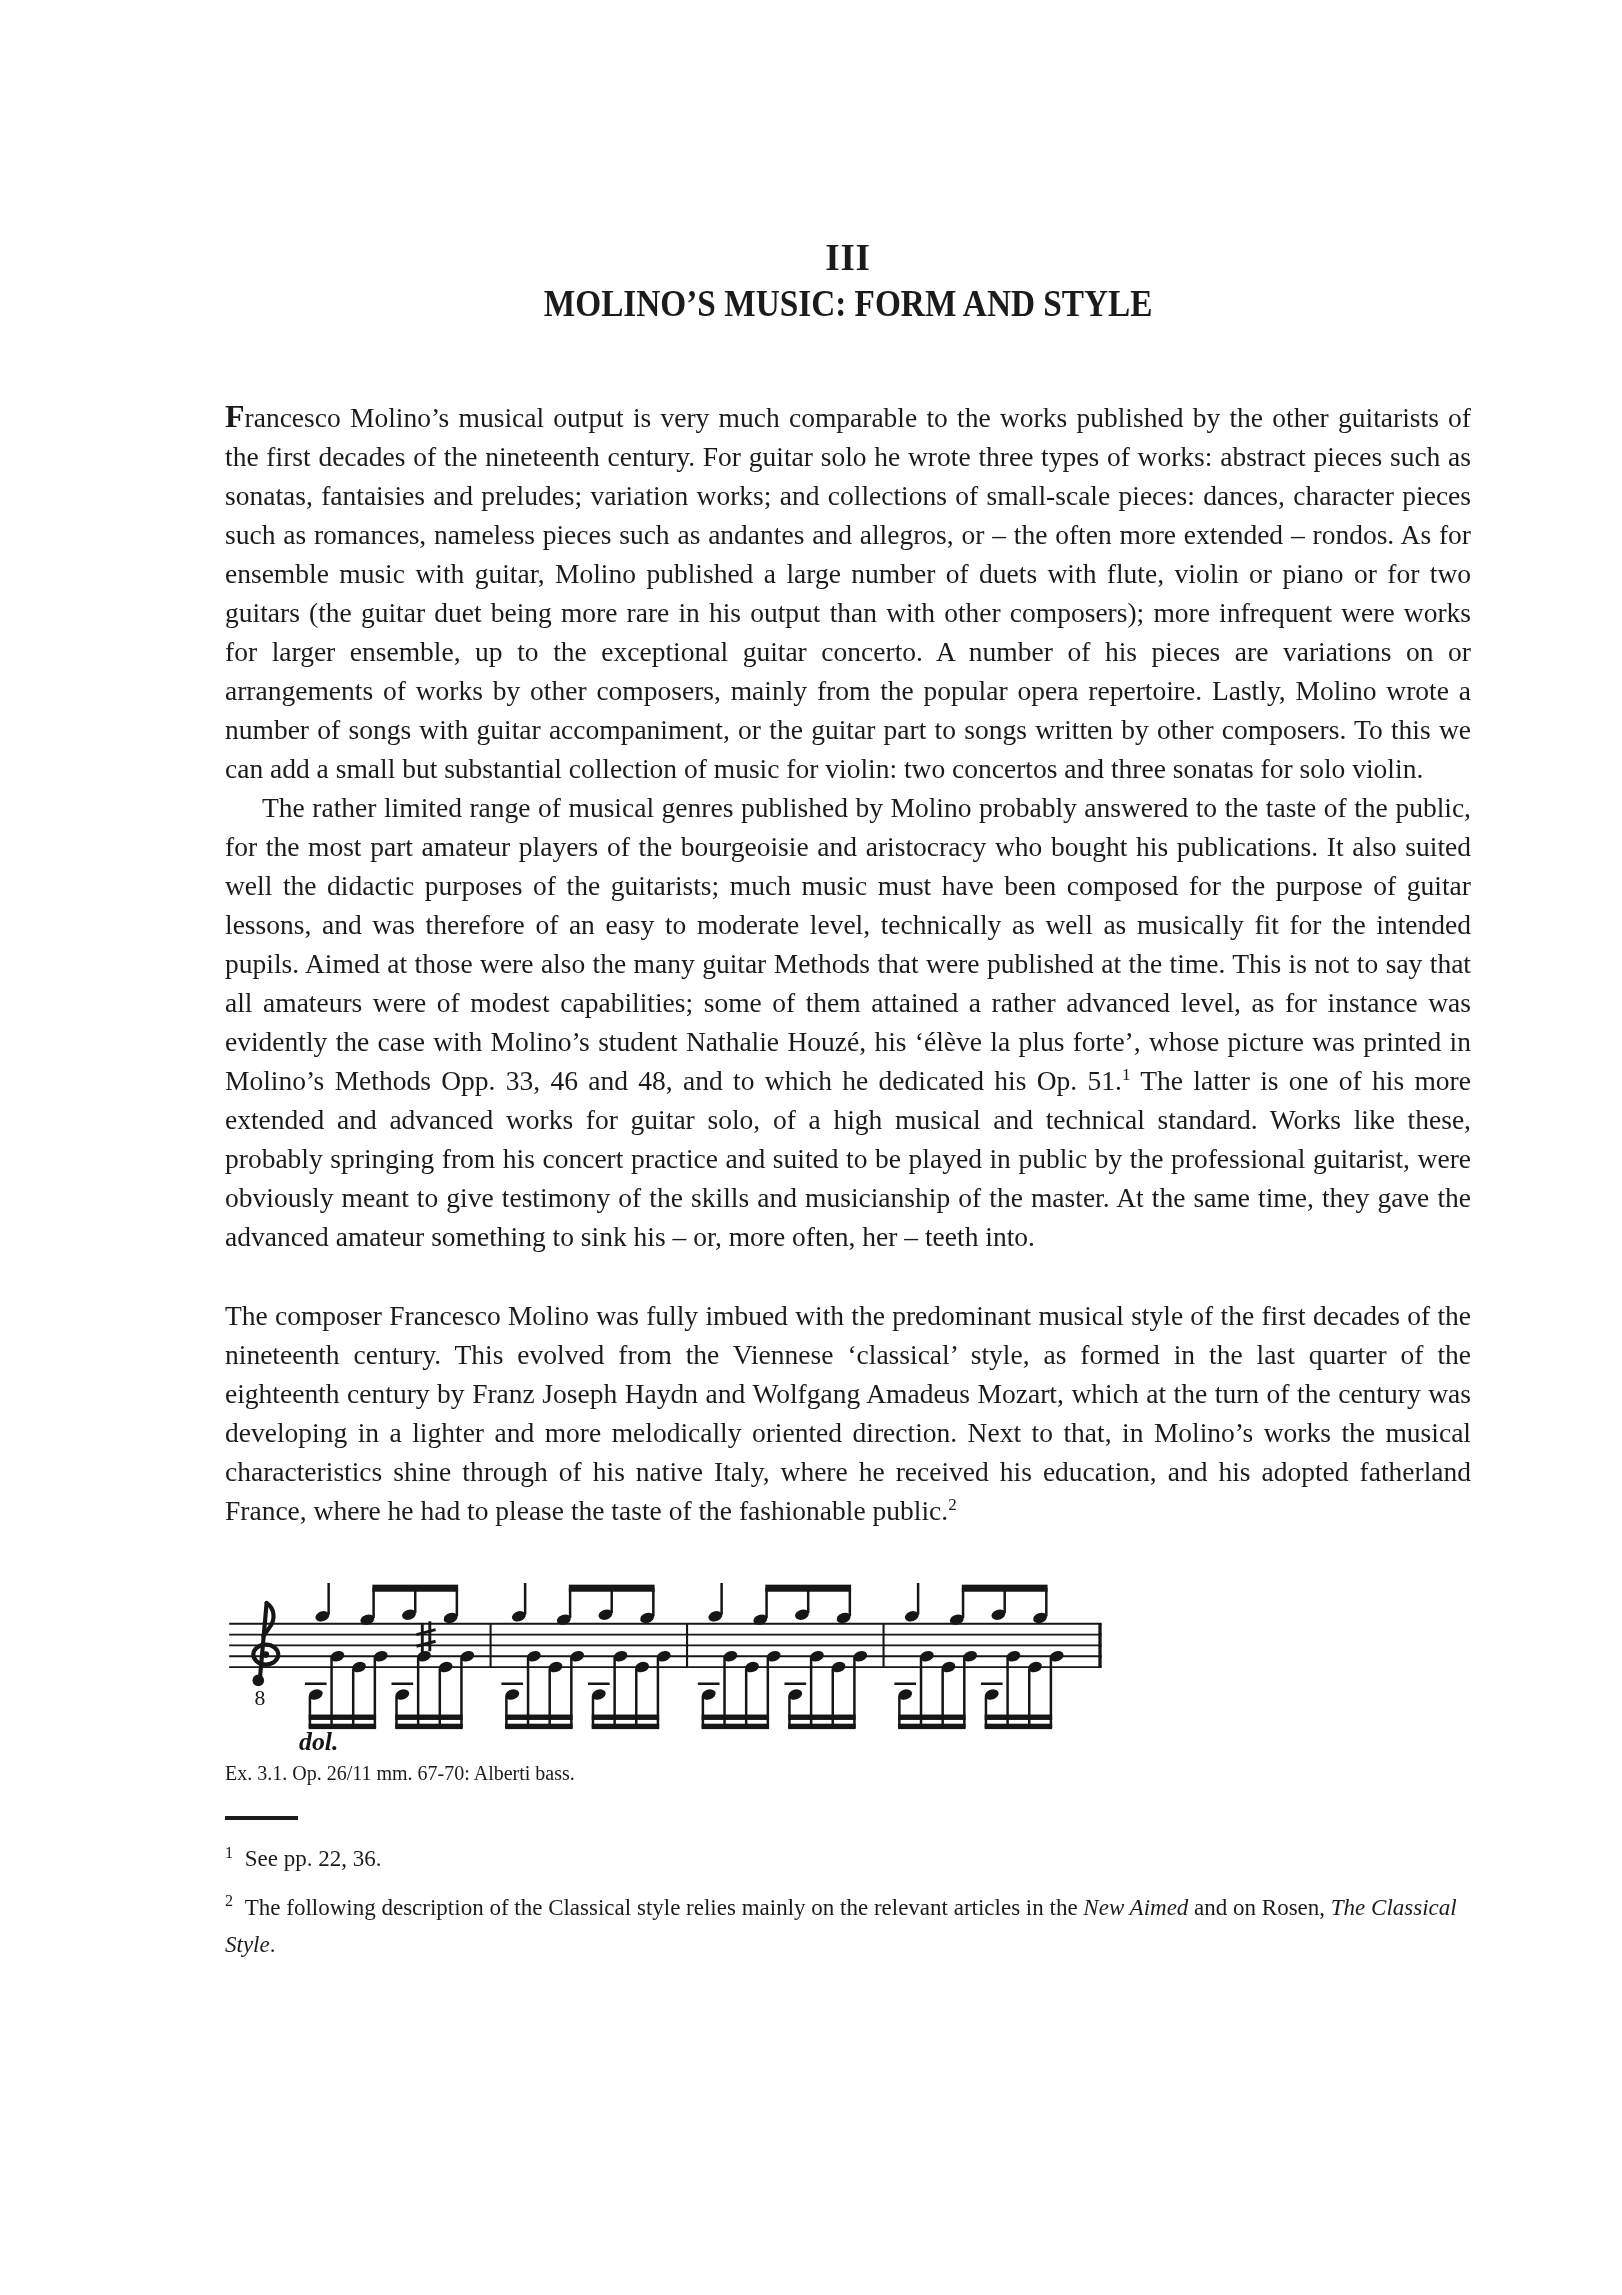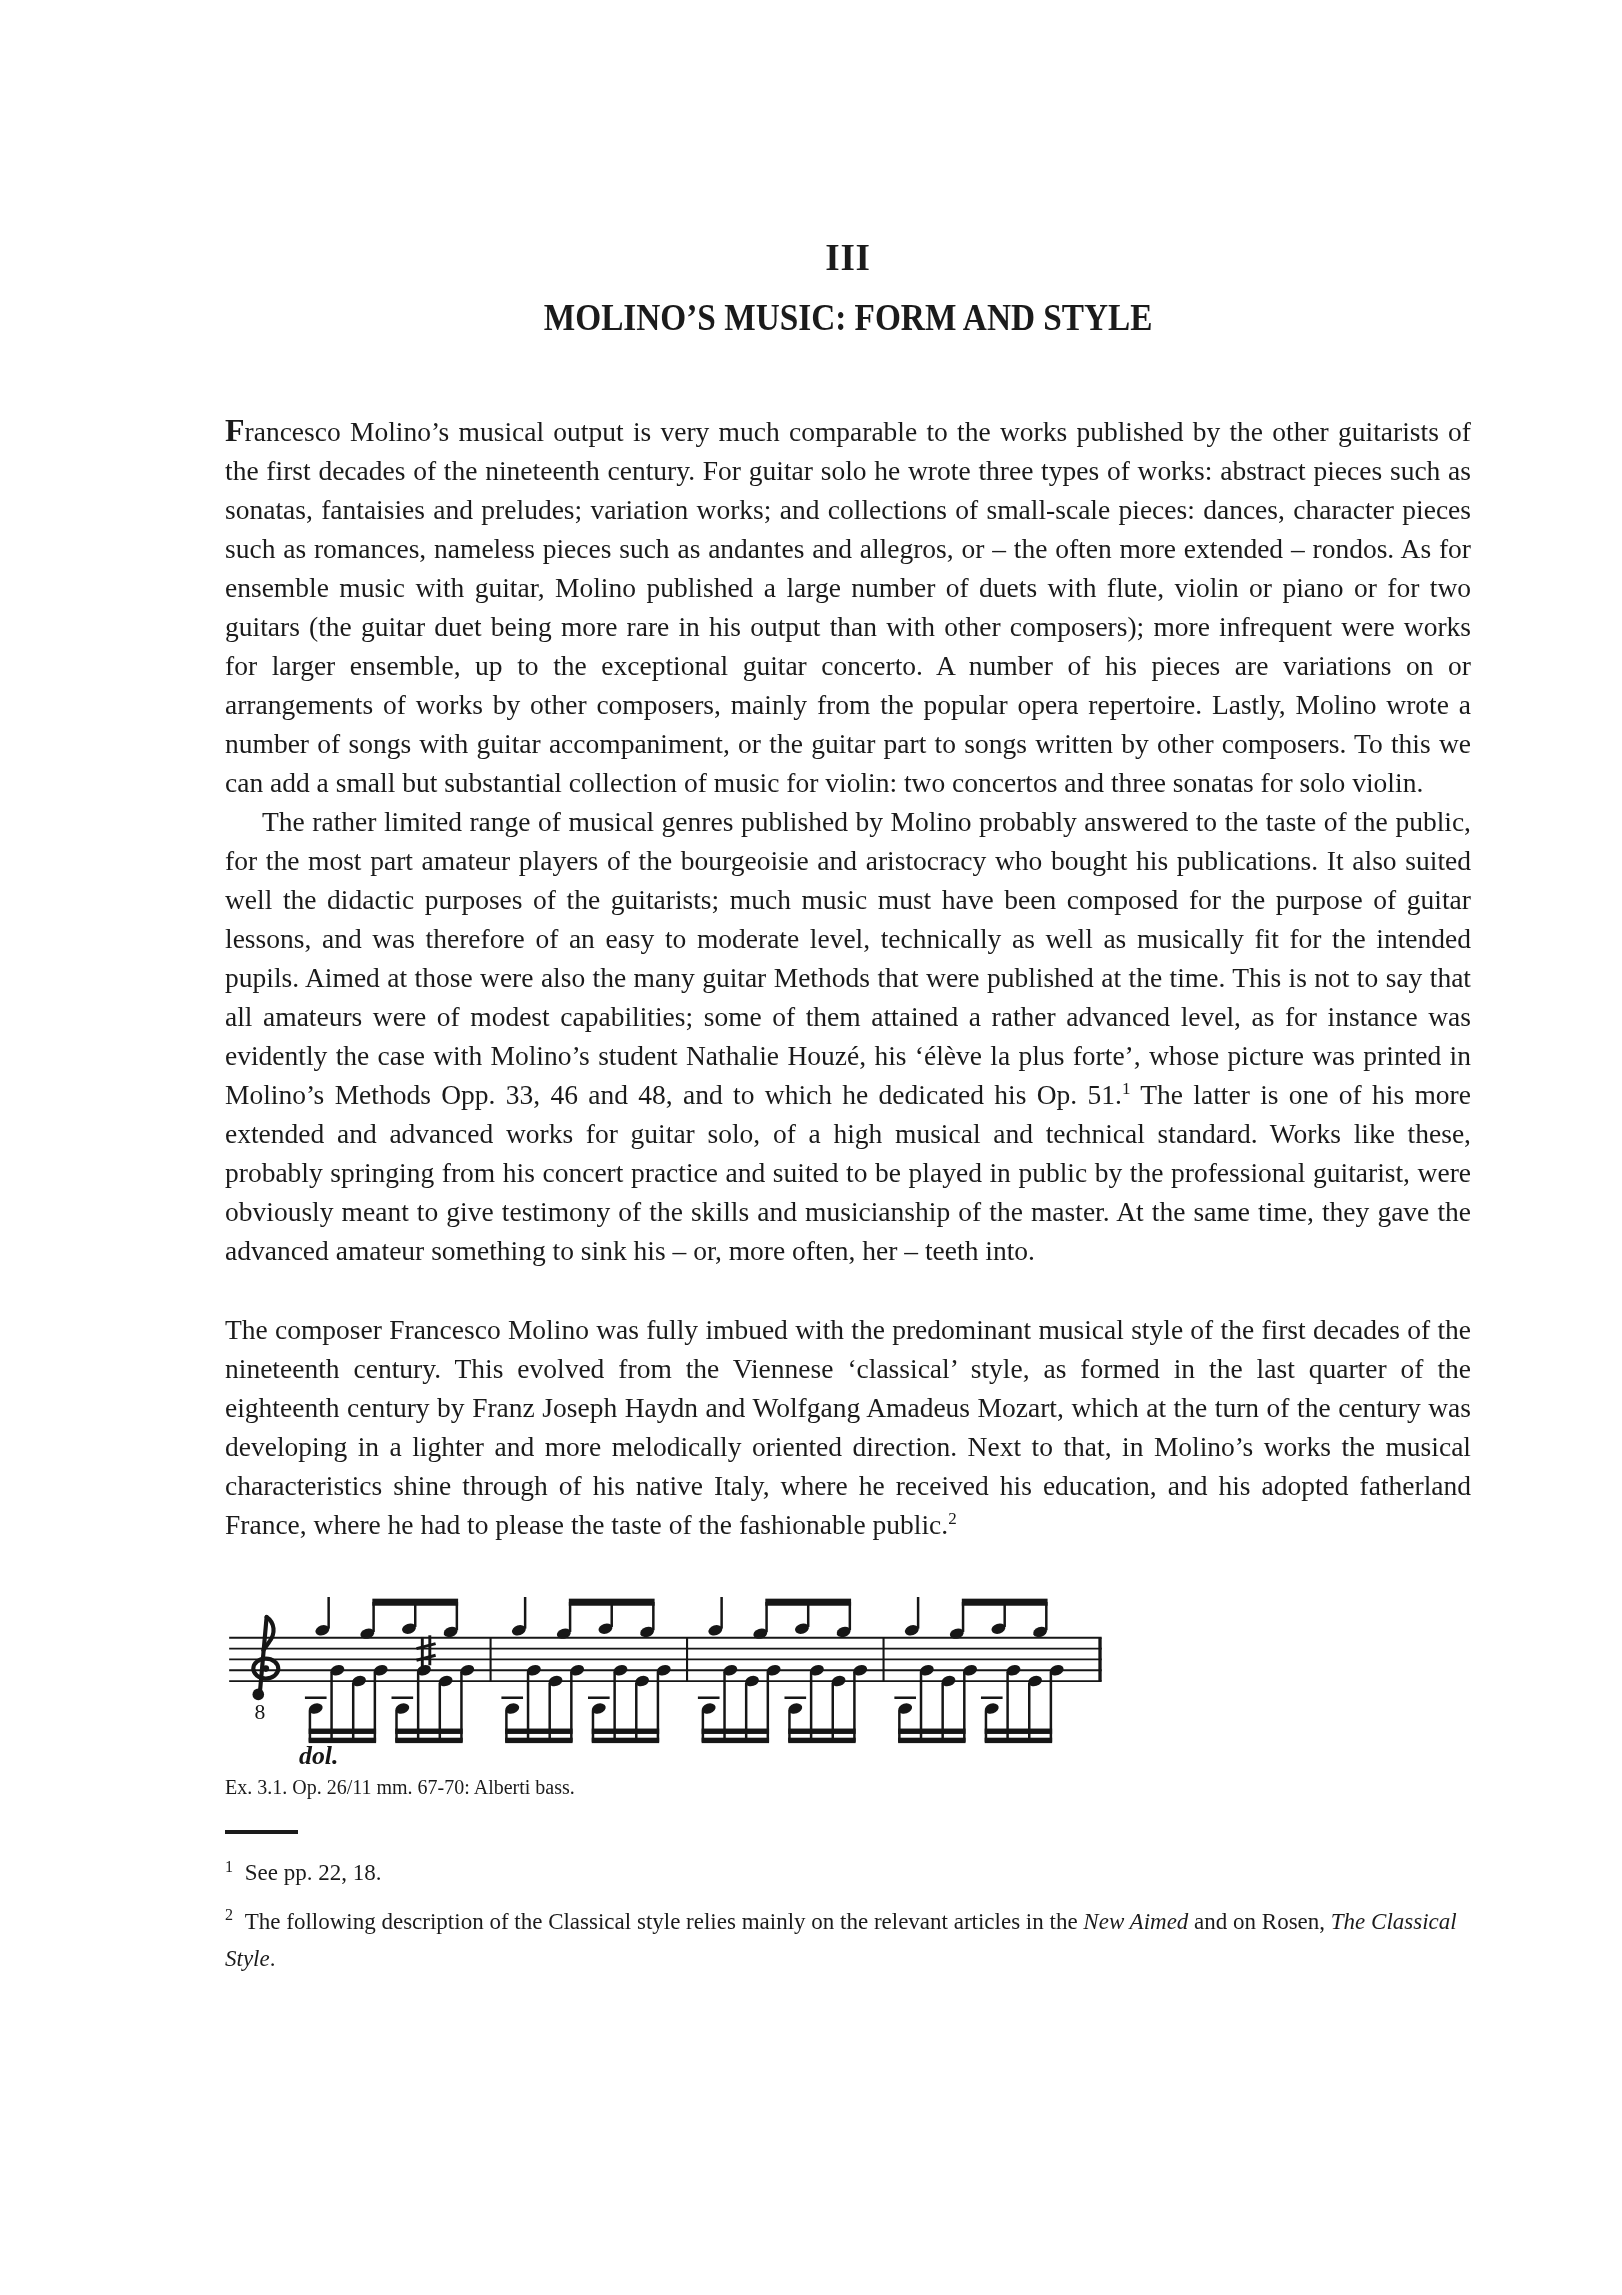--- a/index.html
+++ b/index.html
@@ -19,21 +19,21 @@
     top: 237px;
     width: 1246px;
   }
   .chapter-heading { text-align: center; }
   .chapter-number {
     font-size: 37px;
     font-weight: bold;
     line-height: 1.15;
     letter-spacing: 0.8px;
   }
-  .chapter-title { margin-top: 16px; }
+  .chapter-title { margin-top: 2px; }
   .chapter-title .condense {
     display: inline-block;
     font-size: 37px;
     font-weight: bold;
     transform: scaleX(0.9);
     transform-origin: center;
     letter-spacing: 0px;
     white-space: nowrap;
   }
   .body-text {
@@ -178,19 +178,19 @@
           <use href="#meas" x="808"></use>
         </g>
 
         <text x="88" y="207" font-size="31" font-style="italic" font-weight="bold" font-family="Liberation Serif, serif" fill="#161616">dol.</text>
       </svg>
       <figcaption class="example-caption">Ex. 3.1. Op. 26/11 mm. 67-70: Alberti bass.</figcaption>
     </figure>
 
     <div class="footnotes">
       <div class="footnote-separator"></div>
-      <div class="footnote"><span class="fn-marker">1</span><span>See pp. 22, 18.</span></div>
+      <div class="footnote"><span class="fn-marker">1</span><span>See pp. 22, 36.</span></div>
       <div class="footnote"><span class="fn-marker">2</span><span>The following description of the Classical style relies mainly on the relevant articles in the </span><span class="ital">New Aimed</span><span> and on Rosen, </span><span class="ital">The Classical Style</span><span>.</span></div>
     </div>
 
   </div>
 </div>
 
 
 </body></html>

